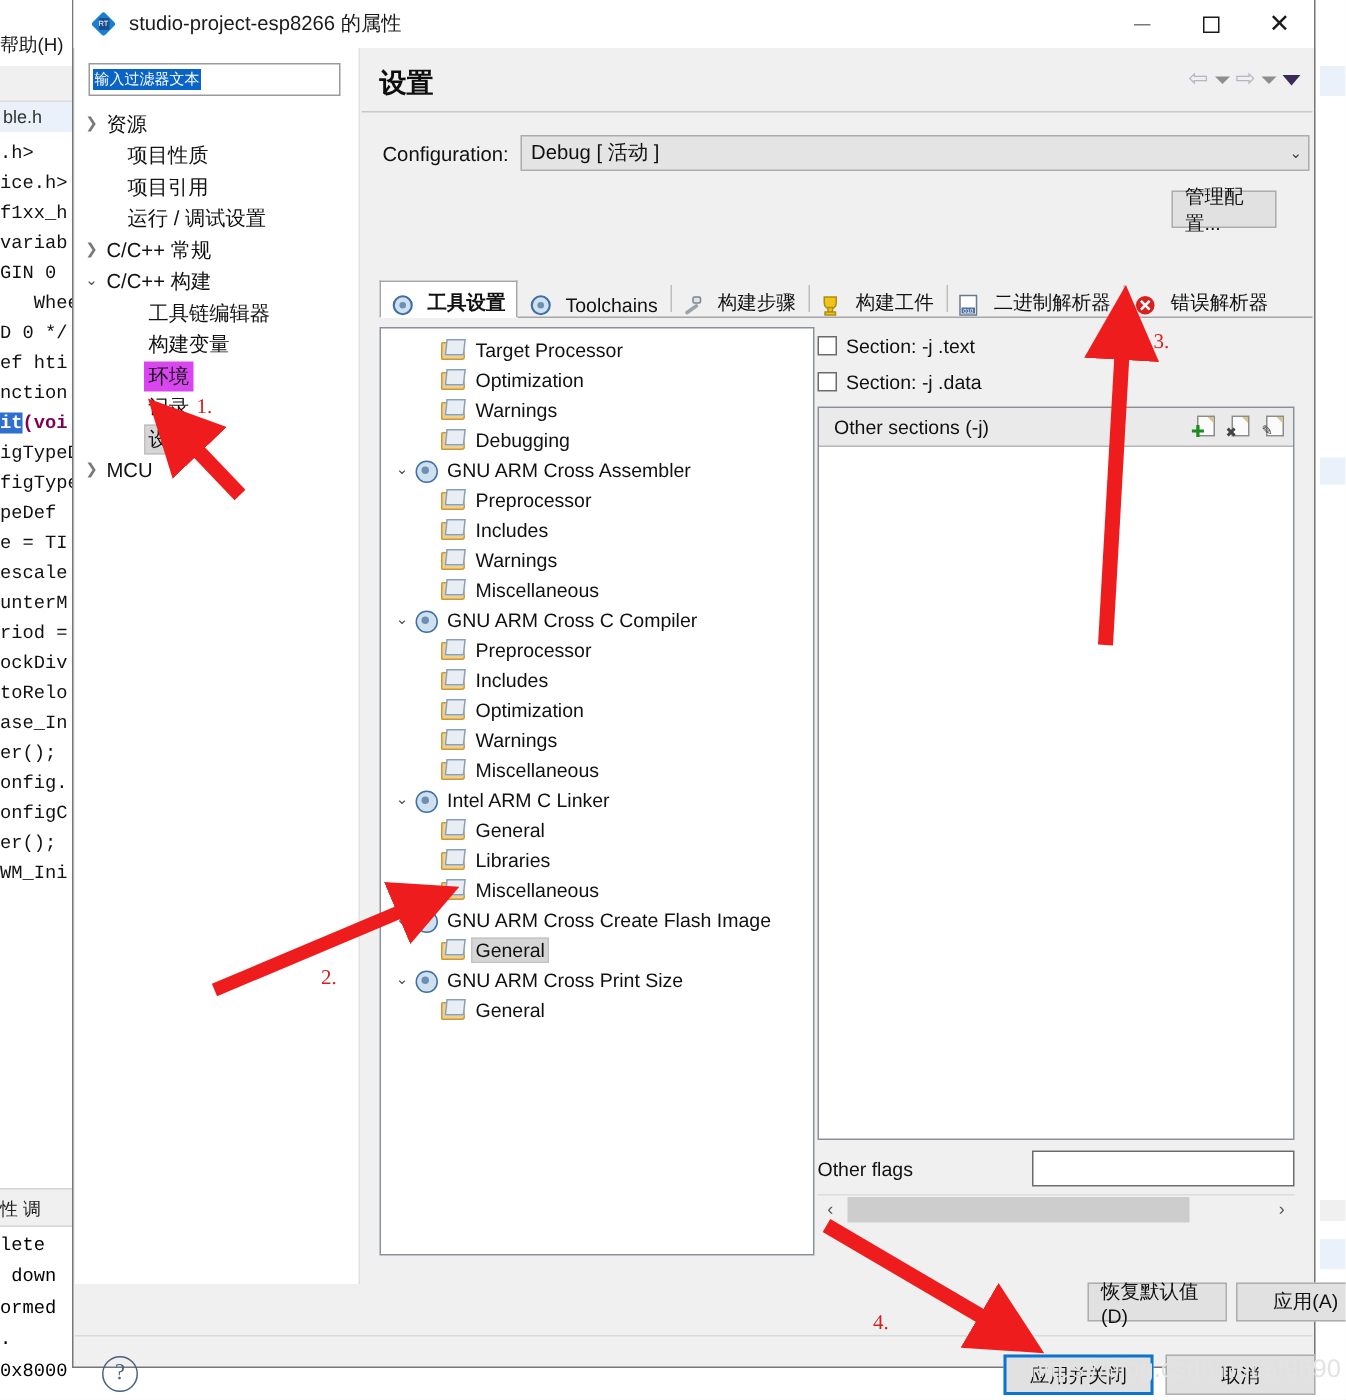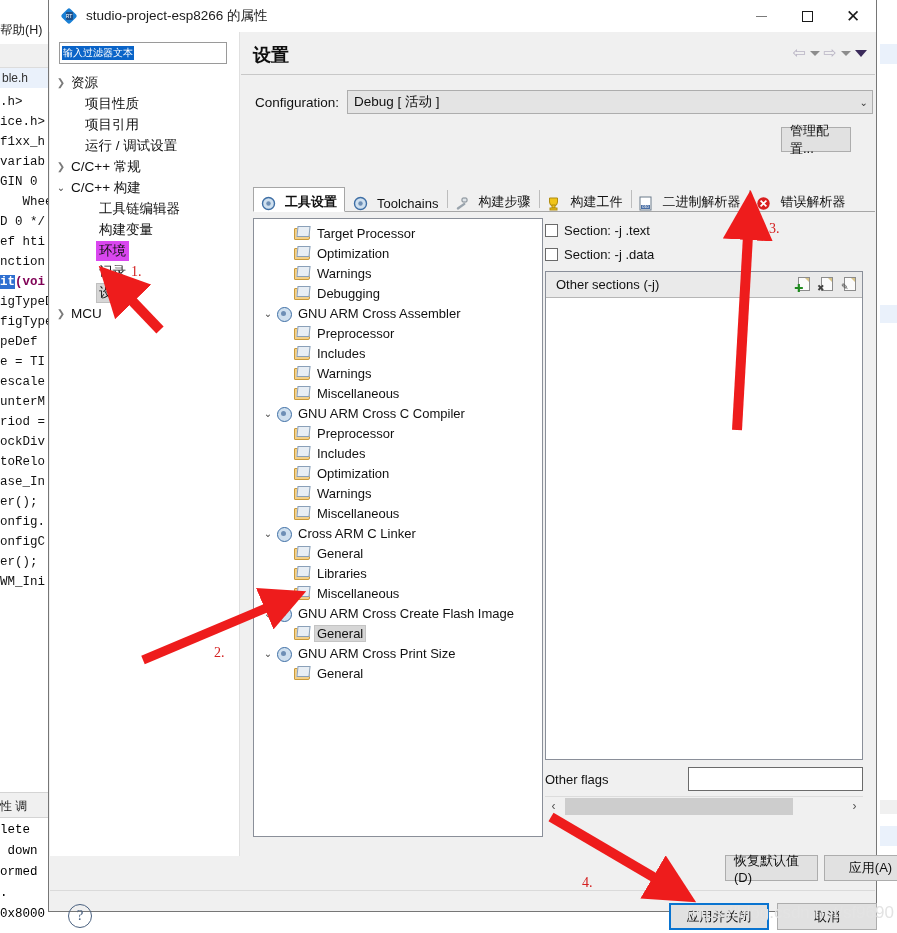--- a/index.html
+++ b/index.html
@@ -572,21 +572,21 @@
               </div>
               <div class="opt-row" style="padding-left: 6px;">
                 <span class="opt-arrow">&nbsp;</span>
                 <span style="width: 18px; flex: 0 0 auto;"></span>
                 <span class="ic folder"></span>
                 <span class="opt-label">Miscellaneous</span>
               </div>
               <div class="opt-row" style="padding-left: 6px;">
                 <span class="opt-arrow">⌄</span>
                 <span class="ic gear"></span>
-                <span class="opt-label">Cross ARM C Linker</span>
+                <span class="opt-label">Intel ARM C Linker</span>
               </div>
               <div class="opt-row" style="padding-left: 6px;">
                 <span class="opt-arrow">&nbsp;</span>
                 <span style="width: 18px; flex: 0 0 auto;"></span>
                 <span class="ic folder"></span>
                 <span class="opt-label">General</span>
               </div>
               <div class="opt-row" style="padding-left: 6px;">
                 <span class="opt-arrow">&nbsp;</span>
                 <span style="width: 18px; flex: 0 0 auto;"></span>

